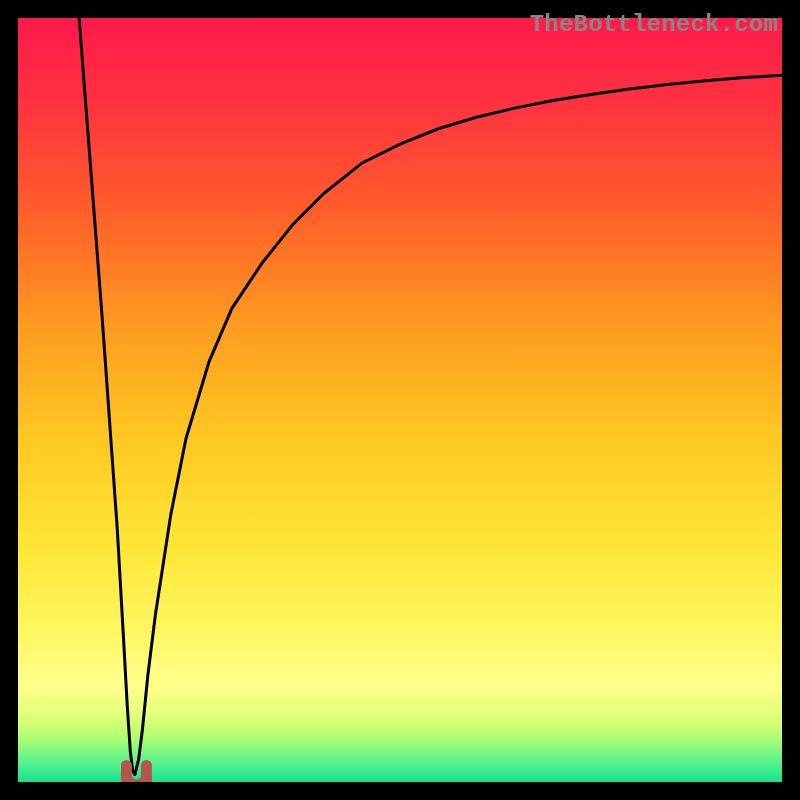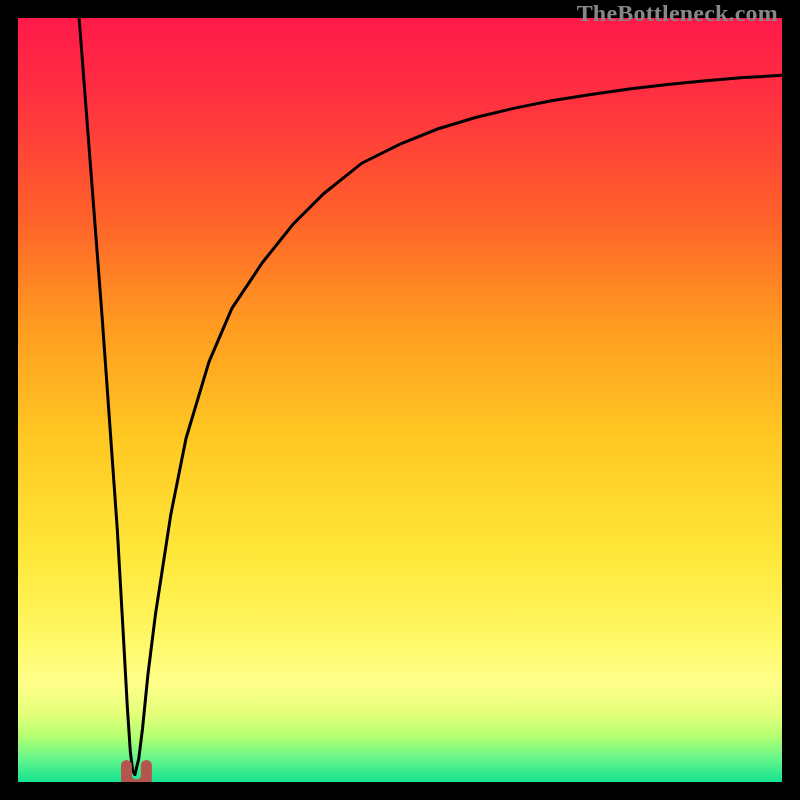--- a/index.html
+++ b/index.html
@@ -21,23 +21,23 @@
   .plot {
     position: absolute;
     left: 18px;
     top: 18px;
     width: 764px;
     height: 764px;
     overflow: hidden;
   }
   .watermark {
     position: absolute;
-    top: 0px;
+    top: 11px;
     right: 22px;
-    font-family: Liberation Serif, serif;
+    font-family: Liberation Mono, monospace;
     font-size: 24px;
     font-weight: 600;
     color: #888686;
     letter-spacing: 0.2px;
     text-align: right;
   }
 </style>
 </head>
 <body>
 

